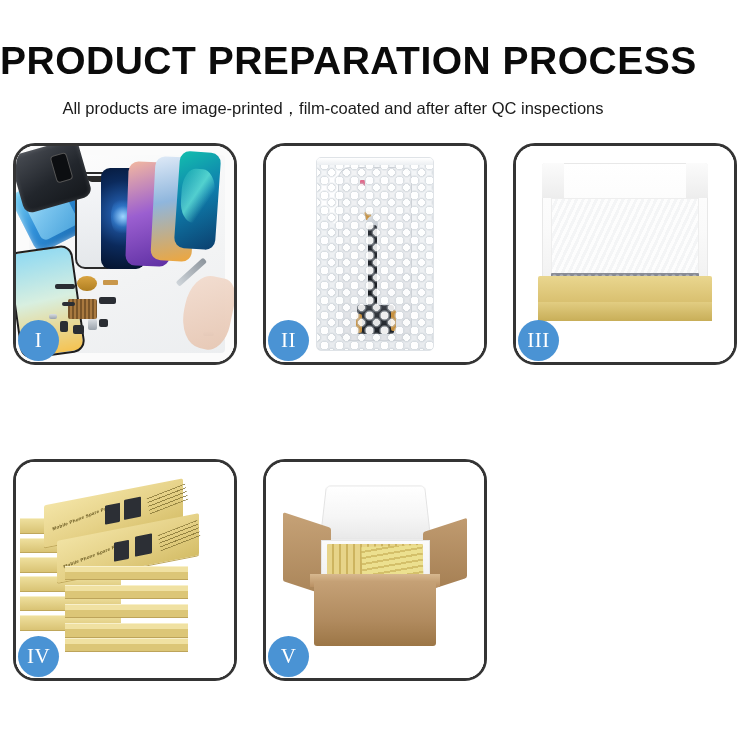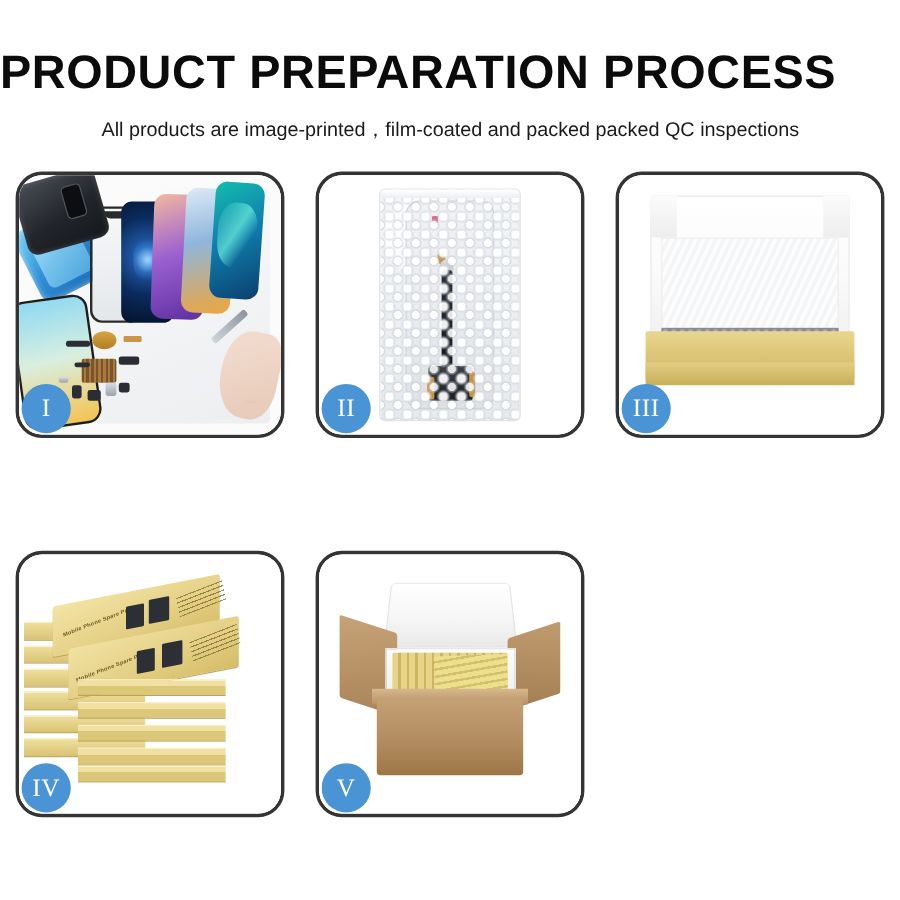--- a/index.html
+++ b/index.html
@@ -5,21 +5,21 @@
   * { margin:0; padding:0; box-sizing:border-box; }
   html, body {
     width:750px; height:750px;
     background:#ffffff;
     font-family:"Liberation Sans", sans-serif;
     overflow:hidden;
   }
   .page { position:relative; width:750px; height:750px; background:#ffffff; }
 
   
-  .header { position:absolute; left:0; top:0; width:666px; text-align:right; }
+  .header { position:absolute; left:0; top:0; width:666px; text-align:center; }
   .title {
     font-family:"Liberation Sans", sans-serif;
     font-size:39px; font-weight:700; letter-spacing:0.5px;
     color:#0b0b0b; line-height:1; padding-top:41px;
     white-space:nowrap;
   }
   .subtitle {
     font-family:"Liberation Sans", sans-serif;
     font-size:16.5px; font-weight:400; color:#1a1a1a;
     line-height:1; padding-top:20px; white-space:nowrap;
@@ -331,21 +331,21 @@
     background:linear-gradient(120deg,rgba(255,255,255,.85),rgba(236,240,243,.55));
     transform:rotate(-9deg); border-radius:2px; }
 </style>
 </head>
 <body>
 
 <div class="page">
 
   <div class="header">
     <div class="title">PRODUCT PREPARATION PROCESS</div>
-    <div class="subtitle">All products are image-printed，film-coated and packed packed QC inspections</div>
+    <div class="subtitle">All products are image-printed，film-coated and after after QC inspections</div>
   </div>
 
   <div class="grid">
 
     <div class="panel p-c0 p-r0">
       <div class="inner">
         <div class="scene-parts">
           <div class="wash"></div>
           <div class="ph ph-film"></div>
           <div class="ph ph-glass"></div>

